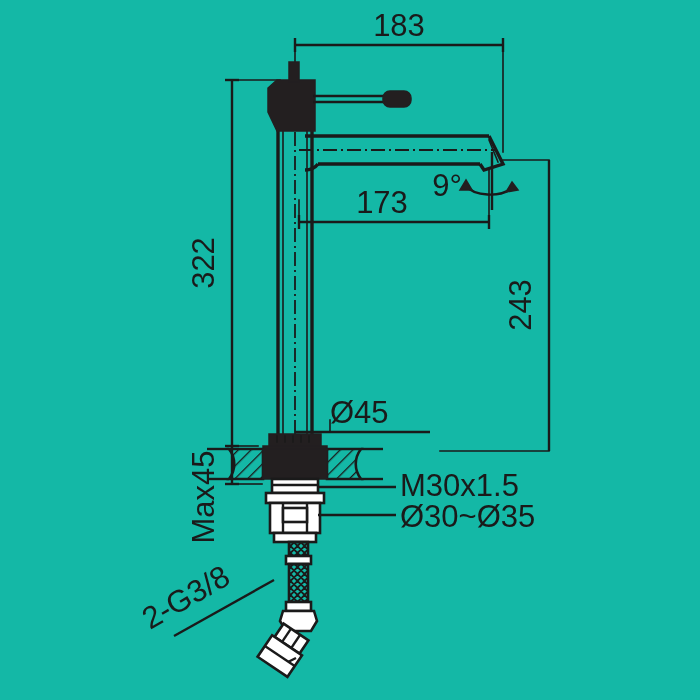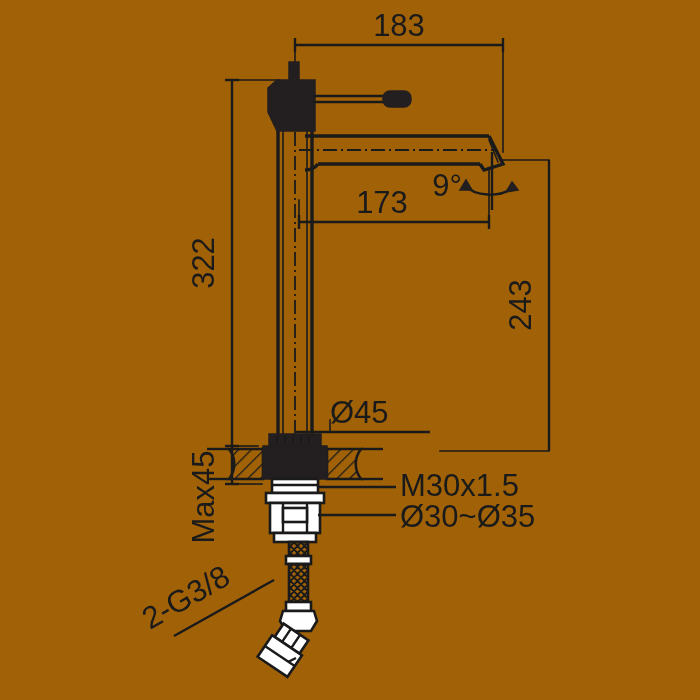--- a/index.html
+++ b/index.html
@@ -7,21 +7,21 @@
     padding: 0;
     background: #ffffff;
   }
   body {
     font-family: "Liberation Sans", sans-serif;
   }
   #drawing-page {
     position: relative;
     width: 700px;
     height: 700px;
-    background: #a16207;
+    background: #14b8a6;
     overflow: hidden;
   }
   #tech-svg {
     position: absolute;
     left: 0;
     top: 0;
     width: 700px;
     height: 700px;
     display: block;
   }

